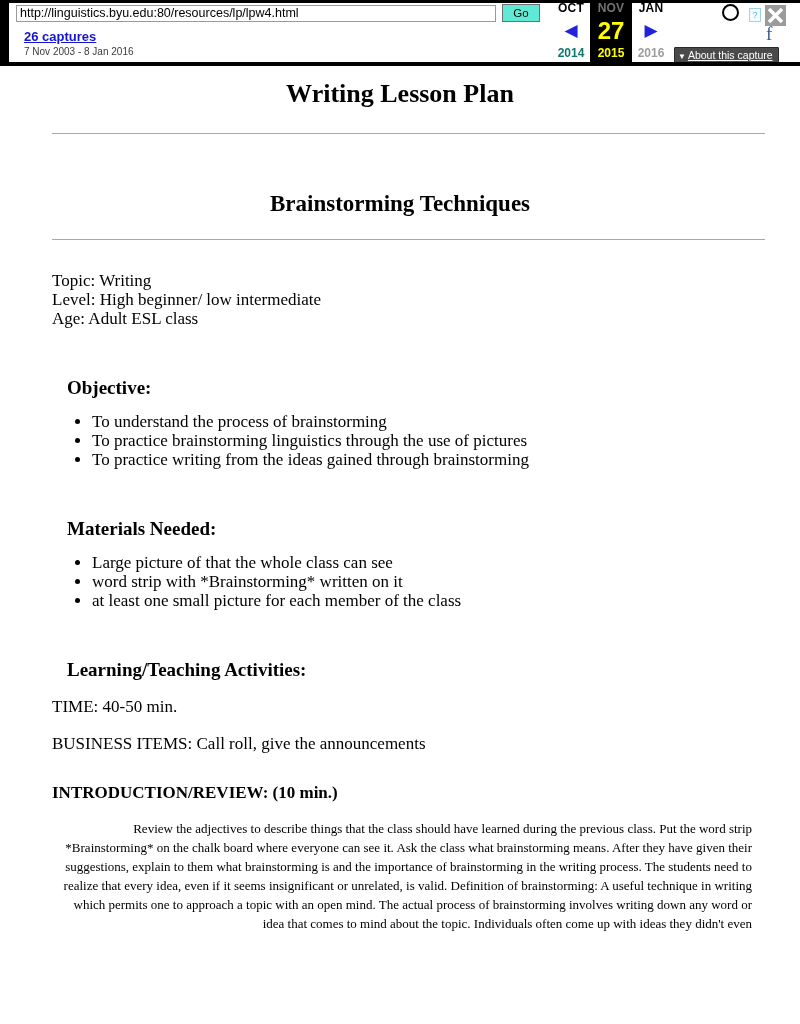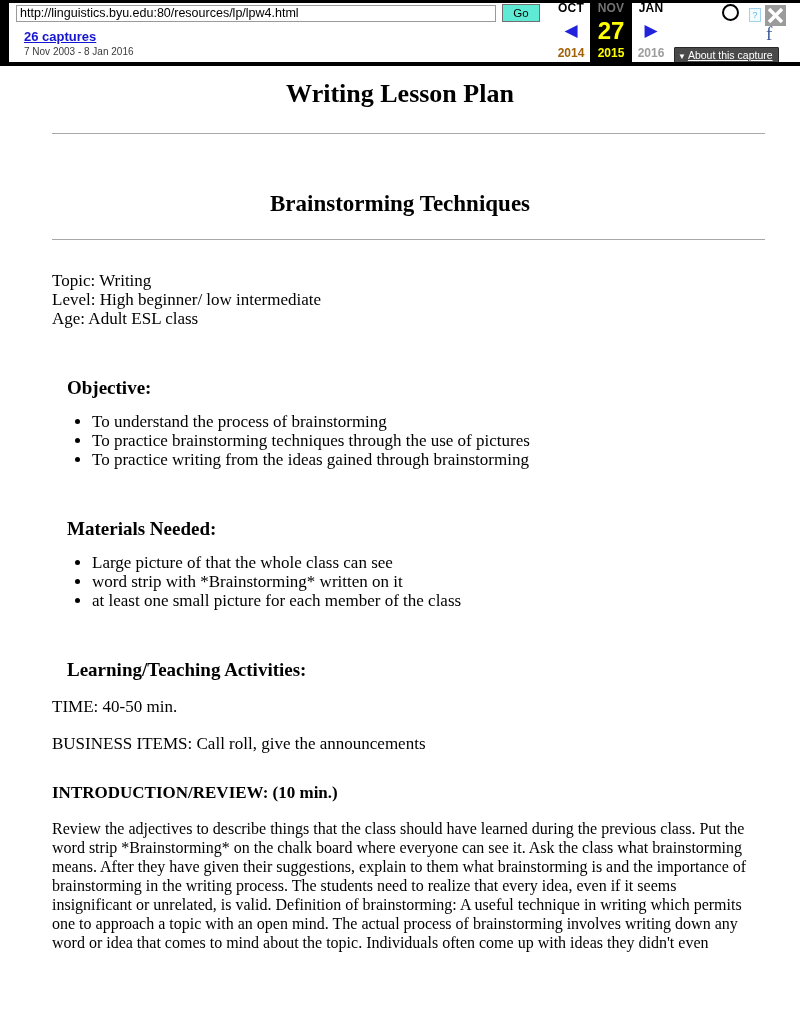--- a/index.html
+++ b/index.html
@@ -123,21 +123,21 @@
     font-size: 12px;
     font-weight: bold;
     letter-spacing: 0.2px;
   }
   .wm-col .wm-yr {
     font-size: 12px;
     font-weight: bold;
   }
   .wm-col.prev { background: #ffffff; color: #000; }
   .wm-col.next { background: #ffffff; color: #9d9d9d; }
-  .wm-col.prev .wm-yr { color: #a16207; }
+  .wm-col.prev .wm-yr { color: #0f766e; }
   .wm-col.next .wm-mon { color: #000; }
   .wm-col.cur {
     width: 42px;
     background: #000000;
   }
   .wm-col.cur .wm-mon { color: #737373; }
   .wm-col.cur .wm-yr { color: #ffff00; }
   .wm-day {
     font-size: 24px;
     font-weight: bold;
@@ -289,24 +289,24 @@
     font-family: Liberation Serif, serif;
   }
   p.para.tight { margin-top: 18px; }
   h3.subsection {
     font-size: 17px;
     font-weight: bold;
     margin: 30px 0 16px 0;
     line-height: 19px;
   }
   p.body-para {
-    font-size: 16px;
+    font-size: 13px;
     line-height: 19px;
     margin: 17px 12px 0 0;
-    text-align: left;
+    text-align: right;
   }
 </style>
 </head>
 <body>
 
 <div id="wm-toolbar">
 
   <div class="wm-url-row">
     <input class="wm-url-input" type="text" value="http://linguistics.byu.edu:80/resources/lp/lpw4.html" style="">
     <button class="wm-go-btn">Go</button>
@@ -370,21 +370,21 @@
 
     <div class="meta-block">
       <div>Topic: Writing</div>
       <div>Level: High beginner/ low intermediate</div>
       <div>Age: Adult ESL class</div>
     </div>
 
     <h2 class="section">Objective:</h2>
     <ul class="bullets">
       <li>To understand the process of brainstorming</li>
-      <li>To practice brainstorming techniques through the use of pictures</li>
+      <li>To practice brainstorming linguistics through the use of pictures</li>
       <li>To practice writing from the ideas gained through brainstorming</li>
     </ul>
 
     <h2 class="section">Materials Needed:</h2>
     <ul class="bullets">
       <li>Large picture of that the whole class can see</li>
       <li>word strip with *Brainstorming* written on it</li>
       <li>at least one small picture for each member of the class</li>
     </ul>
 

